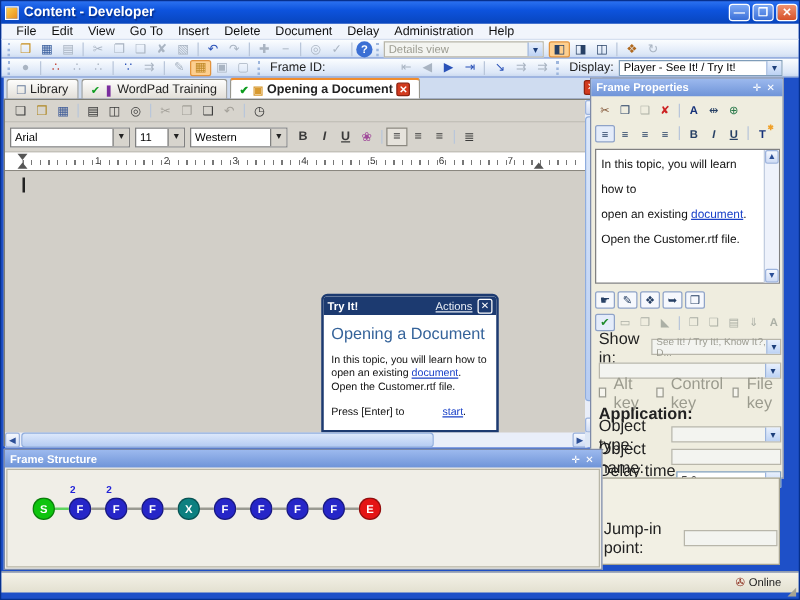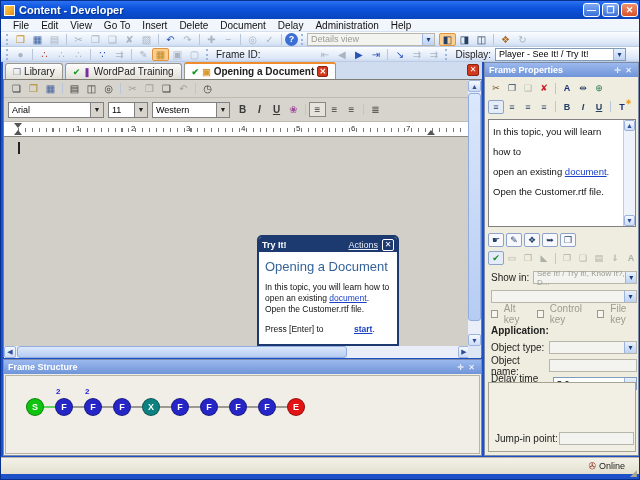--- a/index.html
+++ b/index.html
@@ -67,38 +67,38 @@
   
   #bubble { left:253px; top:155px; width:142px; height:111px; background:#fff; border:2px solid #1c3a70; border-radius:5px 5px 0 0; overflow:hidden; }
   #bubble-hd { display:flex; align-items:center; background:#1c3a70; height:15px; padding:0 3px; }
   #bubble-hd .bt { color:#fff; font-size:9px; font-weight:bold; flex:1; }
   #bubble-hd .ba { color:#e8edf5; font-size:9px; text-decoration:underline; margin-right:4px; }
   #bubble-hd .bx { width:12px; height:12px; border:1px solid #fff; border-radius:2px; color:#fff; font-size:8px; line-height:10px; text-align:center; }
   #bubble .btitle { color:#35639a; font-size:13px; padding:7px 6px 4px 6px; }
   #bubble .btext { font-size:8.5px; color:#111; padding:4px 6px 0 6px; line-height:11px; }
   #bubble .bpress { font-size:8.5px; color:#111; padding:9px 6px 0 6px; }
   .lnk { color:#1a41c8; text-decoration:underline; }
-  .lnk.b { font-weight:bold;padding-left:28px; }
+  .lnk.b { font-weight:normal;padding-left:28px; }
 
   
   .panel-title { height:14px; background:linear-gradient(180deg,#9cb9ee,#6f94d8); display:flex; align-items:center; padding:0 4px; }
   .panel-title .pt { color:#fff; font-size:9px; font-weight:bold; flex:1; }
   .panel-title .pbtn { color:#fff; font-size:8px; width:11px; text-align:center; }
 
-  #fprops { left:483px; top:61px; width:155px; height:394px; background:#efeddf; border:1px solid #7d8aa8; }
+  #fprops { left:471px; top:61px; width:155px; height:321px; background:#efeddf; border:1px solid #7d8aa8; }
   .fp-row { display:flex; align-items:center; padding-left:3px; }
   .fpic { display:inline-flex; align-items:center; justify-content:center; width:16px; height:14px; font-size:9px; color:#274065; }
   .fpic.dis { color:#acb0a6; }
   .fpic.box { border:1px solid #8fa3c8; border-radius:2px; background:#f6f8fd; }
   .fpic.sel { border:1px solid #8fa3c8; background:#e4ecfa; border-radius:2px; }
   .tstar { position:relative; }
   .tstar::after { content:"✱"; position:absolute; right:-1px; top:-2px; font-size:6px; color:#f0a028; }
   #fp-text { left:3px; top:56px; width:148px; height:108px; background:#fff; border:1px solid #808080; font-size:9.5px; line-height:20px; padding:2px 14px 2px 4px; color:#111; }
   #fp-text-sb { right:0; top:0; width:12px; height:106px; background:#eef2fb; border-left:1px solid #c2cde0; }
-  .fp-label { font-size:10px; color:#222; }
+  .fp-label { font-size:13px; color:#222; }
   .fp-label.dis { color:#9b9b8e; }
   .cbox { width:8px; height:8px; border:1px solid #9a9a8e; background:#f6f5ee; margin-right:3px; }
   #fp-lowbox { left:3px; top:319px; width:148px; height:70px; border:1px solid #a6a390; background:#f2f0e4; }
 
   #fstruct { left:2px; top:358px; width:479px; height:97px; background:#f0eee7; border:1px solid #7d8aa8; }
   #fs-canvas { position:absolute; left:1px; top:15px; right:1px; bottom:1px; background:#f0eee7; border:1px solid #b8b5a6; display:flex; align-items:flex-start; padding:22px 0 0 20px; }
   .fs-item { display:flex; align-items:center; }
   .fs-nodewrap { position:relative; width:18px; height:18px; }
   .fs-node { position:absolute; left:0; top:0; width:18px; height:18px; border-radius:50%; color:#fff; font-size:9px; font-weight:bold; display:flex; align-items:center; justify-content:center; border:1px solid rgba(0,0,0,.35); }
   .fs-sup { position:absolute; left:1px; top:-11px; font-size:8px; color:#2222d8; font-weight:bold; }

